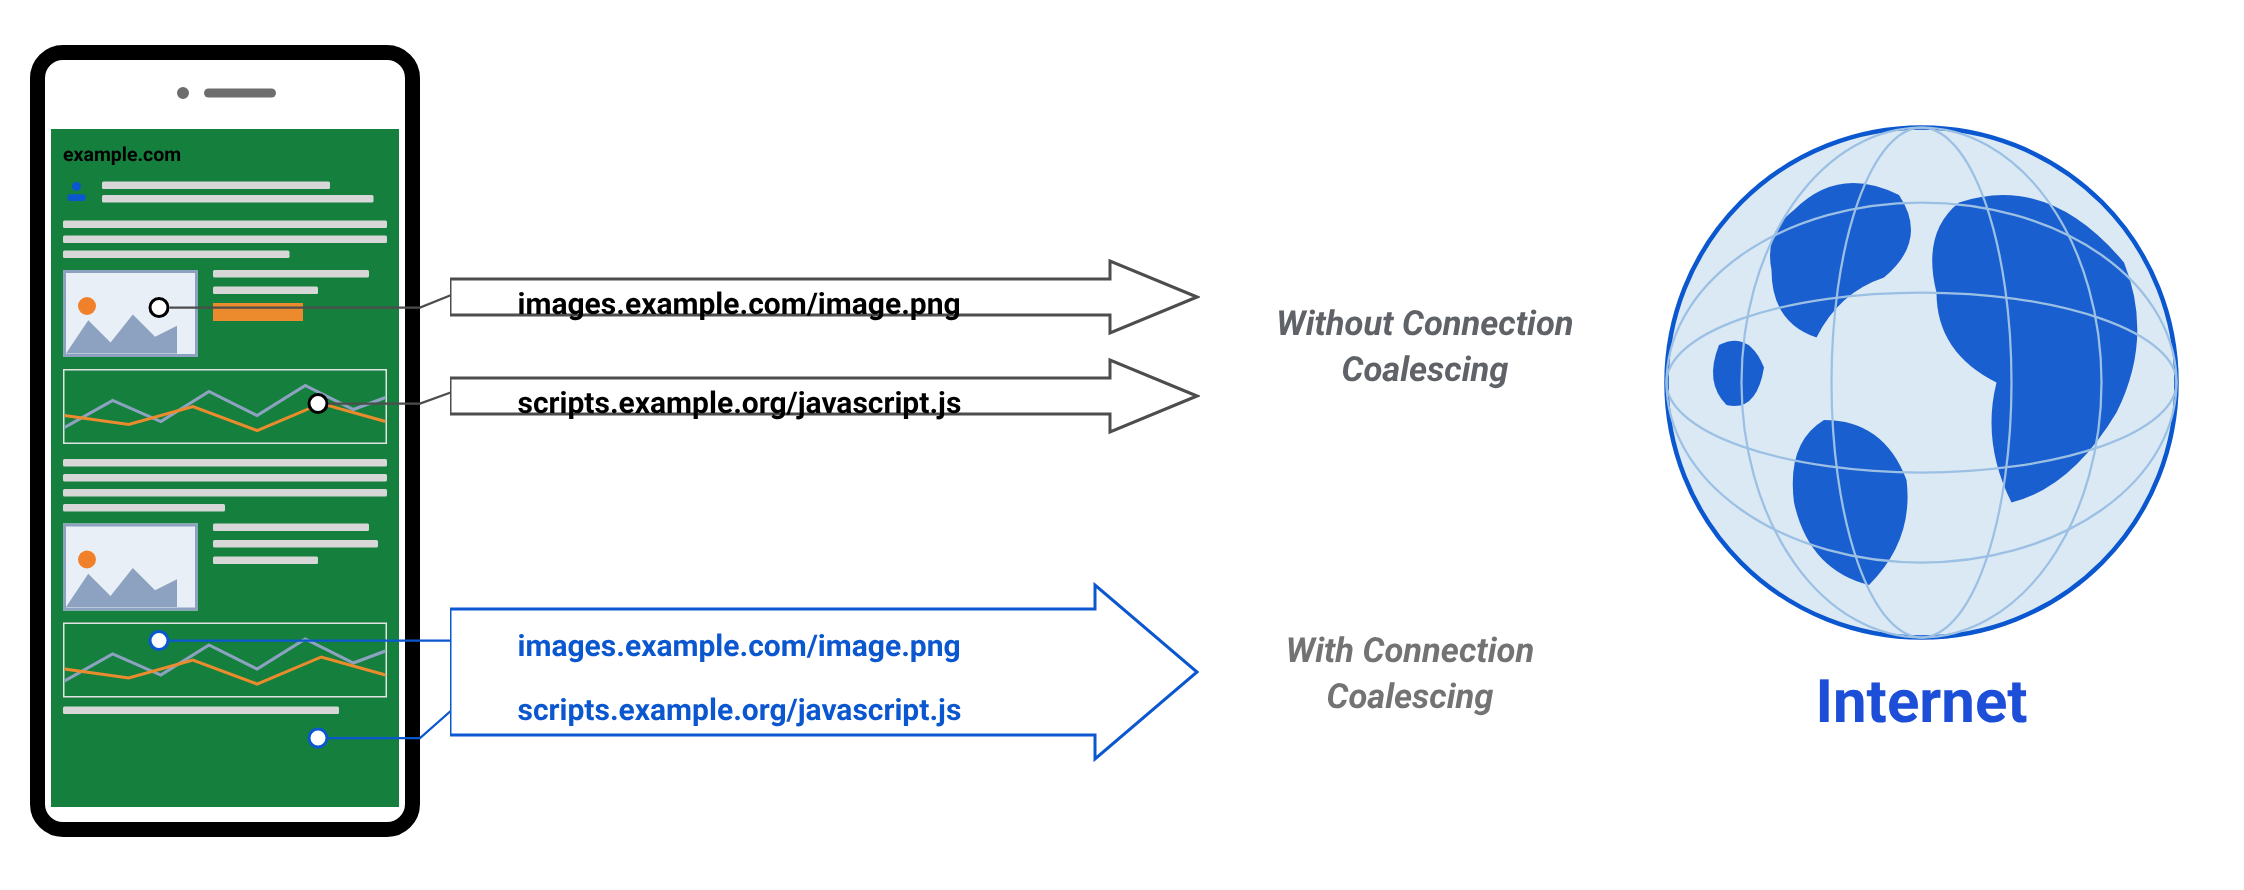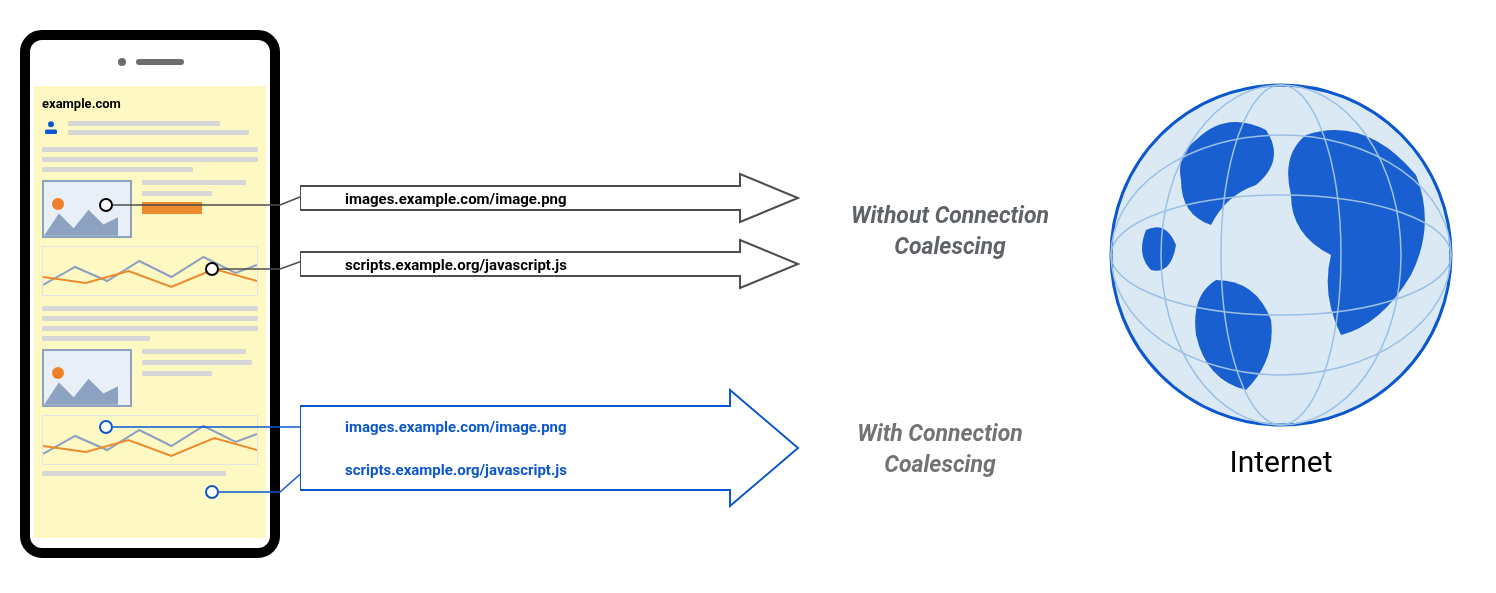--- a/index.html
+++ b/index.html
@@ -2,43 +2,43 @@
 <html><head>
 <meta charset="utf-8">
 <style>
   html,body{margin:0;padding:0;background:#fff;font-family:-apple-system,BlinkMacSystemFont,"Segoe UI",Roboto,Helvetica,Arial,sans-serif;}
   .stage{position:relative;width:1496px;height:593px;}
   
   .phone{position:absolute;left:20px;top:30px;width:260px;height:528px;border:10px solid #000;border-radius:22px;background:#fff;box-sizing:border-box;}
   .phone .speaker{position:absolute;top:16px;left:50%;transform:translateX(-50%);display:flex;align-items:center;gap:8px;}
   .phone .speaker .dot{width:8px;height:8px;border-radius:50%;background:#fff;border:2px solid #fff;background:#6d6d6d;}
   .phone .speaker .bar{width:48px;height:6px;border-radius:3px;background:#6d6d6d;}
-  .screen{position:absolute;left:4px;right:4px;top:46px;bottom:10px;padding:10px 8px;box-sizing:border-box;overflow:hidden;background:#fef9c3;}
+  .screen{position:absolute;left:4px;right:4px;top:46px;bottom:10px;padding:10px 8px;box-sizing:border-box;overflow:hidden;background:#15803d;}
   .url{font-weight:700;font-size:13px;color:#000;margin-bottom:8px;}
   .profile{display:flex;align-items:center;gap:8px;margin-bottom:6px;}
   .avatar{width:18px;height:18px;}
   .lines{flex:1;display:flex;flex-direction:column;gap:4px;}
   .line{height:5px;background:#d7d7d7;border-radius:1px;}
   .row{display:flex;gap:10px;align-items:flex-start;margin-top:8px;}
   .thumb{width:90px;height:58px;border:2px solid #8da2c0;background:#e9eff7;box-sizing:border-box;position:relative;flex:0 0 auto;}
   .thumb .sun{position:absolute;left:8px;top:16px;width:12px;height:12px;border-radius:50%;background:#f0812a;}
   .thumb .mtn{position:absolute;left:0;right:0;bottom:0;height:55%;}
   .side{flex:1;display:flex;flex-direction:column;gap:6px;}
   .chip{height:12px;width:60px;background:#eb8b2d;}
   .chart{height:48px;border:1px solid #e3e3e3;margin-top:8px;position:relative;}
   .para{display:flex;flex-direction:column;gap:5px;margin-top:10px;}
   
-  .arrow-label{position:absolute;font-weight:700;color:#000;font-size:15px;}
+  .arrow-label{position:absolute;font-weight:700;color:#000;font-size:20px;}
   .arrow-label.blue{color:#0b57d0;}
   .side-label{position:absolute;font-style:italic;font-weight:700;font-size:23px;text-align:center;line-height:1.35;}
   .side-label.grey{color:#5f6368;}
   .side-label.blue{color:#737373;font-style:italic;}
   
   .globe-wrap{position:absolute;right:40px;top:80px;width:350px;text-align:center;}
-  .globe-caption{font-weight:400;font-size:30px;margin-top:10px;color:#000000;}
+  .globe-caption{font-weight:700;font-size:40px;margin-top:10px;color:#1d4ed8;}
   .marker{position:absolute;width:14px;height:14px;border:2px solid #000;border-radius:50%;background:#fff;box-sizing:border-box;}
   .marker.blue{border-color:#0b57d0;}
 </style>
 </head>
 <body>
 
 <div class="stage">
 
   <div class="phone">
     <div class="speaker">

